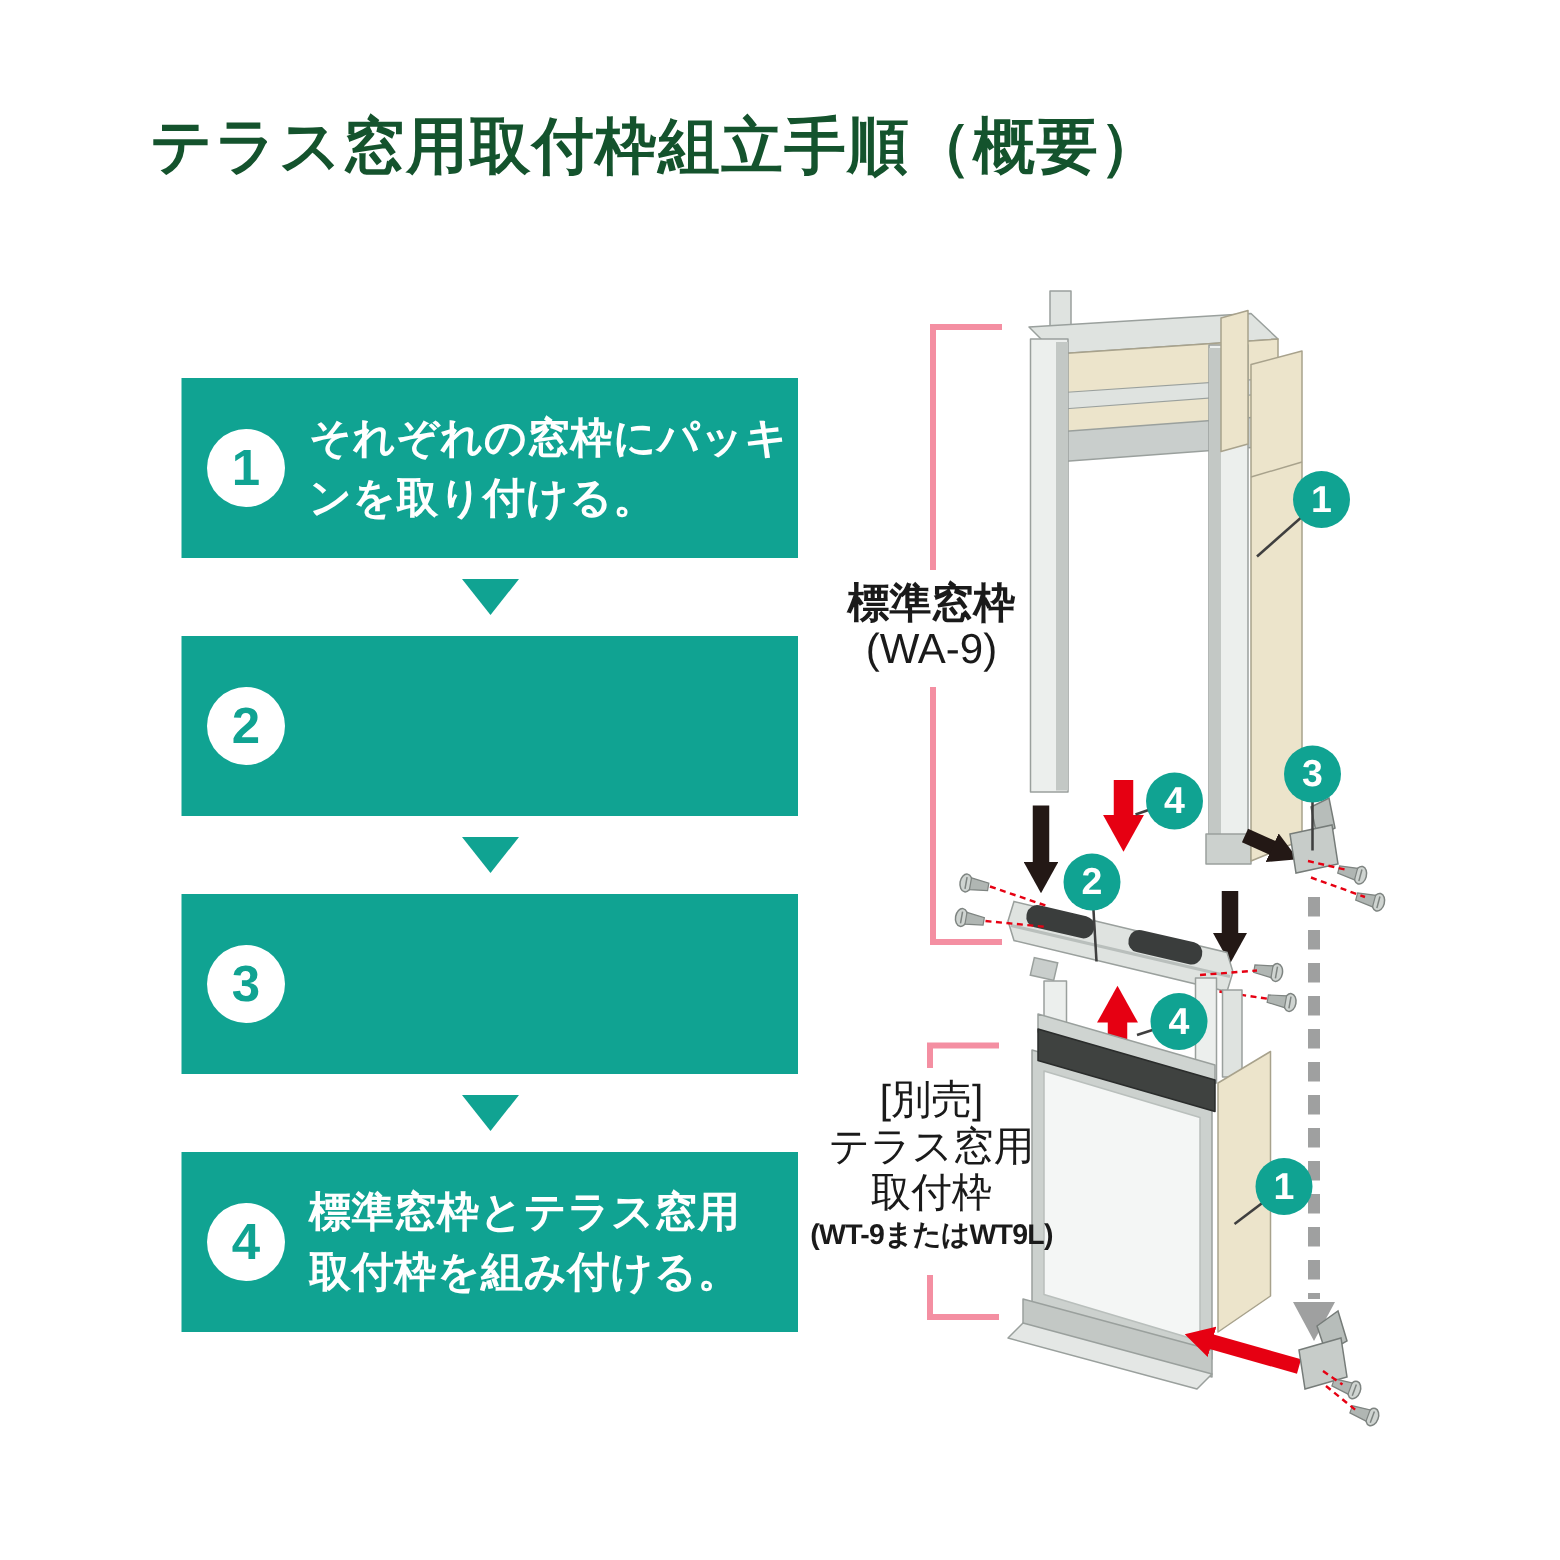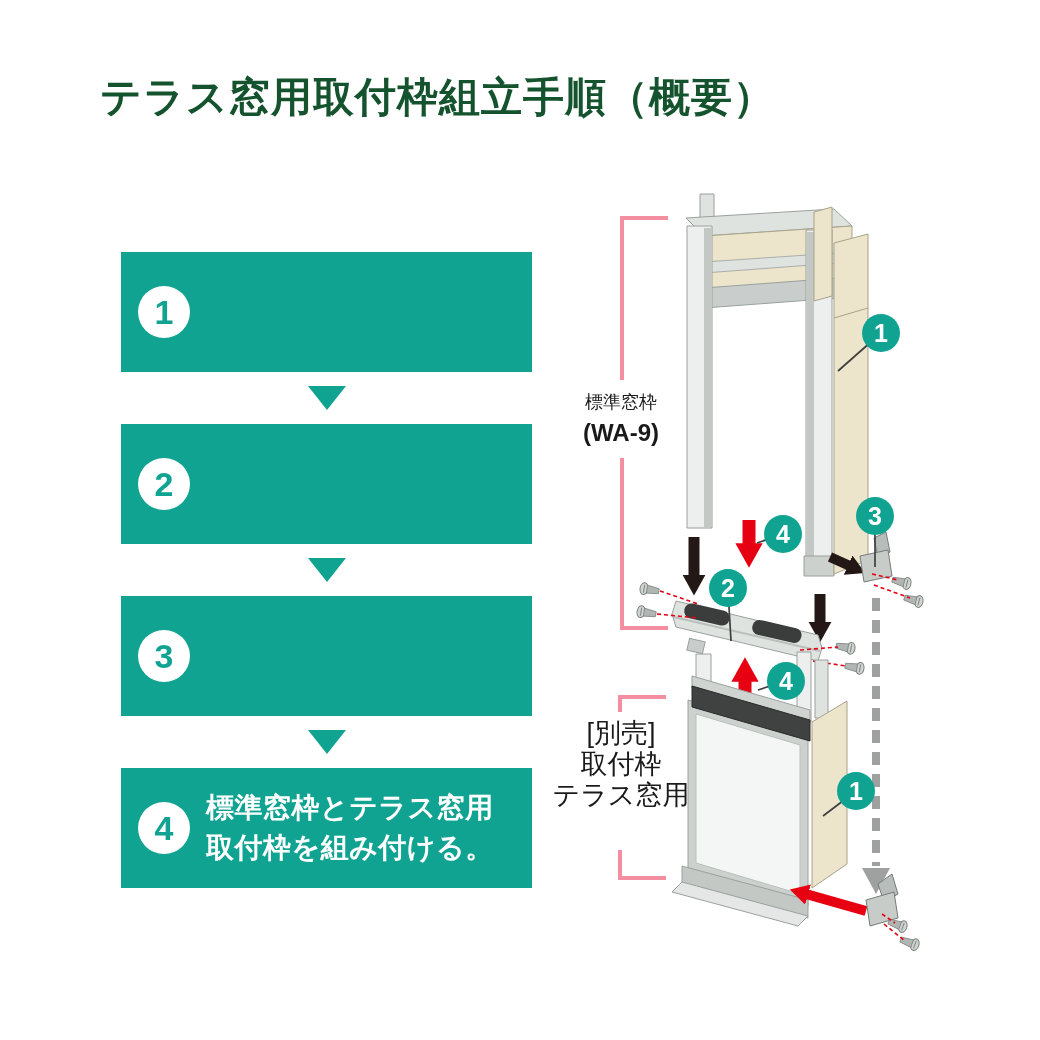--- a/index.html
+++ b/index.html
@@ -25,41 +25,43 @@
     line-height:1.42;white-space:pre-line;letter-spacing:0.5px;
   }
   .step-gap{height:52px;display:flex;align-items:center;justify-content:center;}
   .tri-down{
     width:0;height:0;border-left:19px solid transparent;border-right:19px solid transparent;
     border-top:24px solid #10a392;
   }
   .diagram-svg{position:absolute;left:560px;top:180px;}
   .dlabel{position:absolute;text-align:center;color:#1a1a1a;}
   .std-label{left:530px;top:386px;width:182px;}
-  .std-label .l1{font-size:18px;font-weight:400;line-height:32px;}
-  .std-label .l2{font-size:24px;font-weight:700;line-height:30px;}
+  .std-label .l1{font-size:28px;font-weight:700;line-height:32px;}
+  .std-label .l2{font-size:28px;font-weight:400;line-height:30px;}
   .ter-label{left:527px;top:718px;width:188px;}
   .ter-label .l1{font-size:27px;font-weight:400;line-height:31px;}
   .ter-label .l4{font-size:19px;font-weight:700;line-height:26px;letter-spacing:-0.5px;}
   .mount-note{left:737px;top:571px;width:88px;font-size:24px;font-weight:700;line-height:29px;}
   .callout{
     position:absolute;width:38px;height:38px;border-radius:50%;background:#10a392;
     color:#ffffff;font-size:25px;font-weight:700;line-height:38px;text-align:center;
   }
 </style>
 </head>
 <body>
 
 <div class="canvas">
 
   <h1 class="page-title">テラス窓用取付枠組立手順（概要）</h1>
 
   <div class="steps">
     <div class="step">
       <div class="step-num">1</div>
+      <div class="step-text">それぞれの窓枠にパッキ
+ンを取り付ける。</div>
     </div>
     <div class="step-gap">
         <div class="tri-down"></div>
       </div>
     <div class="step">
       <div class="step-num">2</div>
     </div>
     <div class="step-gap">
         <div class="tri-down"></div>
       </div>
@@ -204,22 +206,23 @@
     </g>
   </svg>
 
   <div class="dlabel std-label">
     <div class="l1">標準窓枠</div>
     <div class="l2">(WA-9)</div>
   </div>
 
   <div class="dlabel ter-label">
     <div class="l1">[別売]</div>
+    <div class="l1">テラス窓用</div>
     <div class="l1">取付枠</div>
-    <div class="l1">テラス窓用</div>
+    <div class="l4">(WT-9またはWT9L)</div>
   </div>
 
 
   <div class="callout" style="left:862px;top:314px;">1</div>
   <div class="callout" style="left:764px;top:515px;">4</div>
   <div class="callout" style="left:709px;top:569px;">2</div>
   <div class="callout" style="left:856px;top:497px;">3</div>
   <div class="callout" style="left:767px;top:662px;">4</div>
   <div class="callout" style="left:837px;top:772px;">1</div>
 

